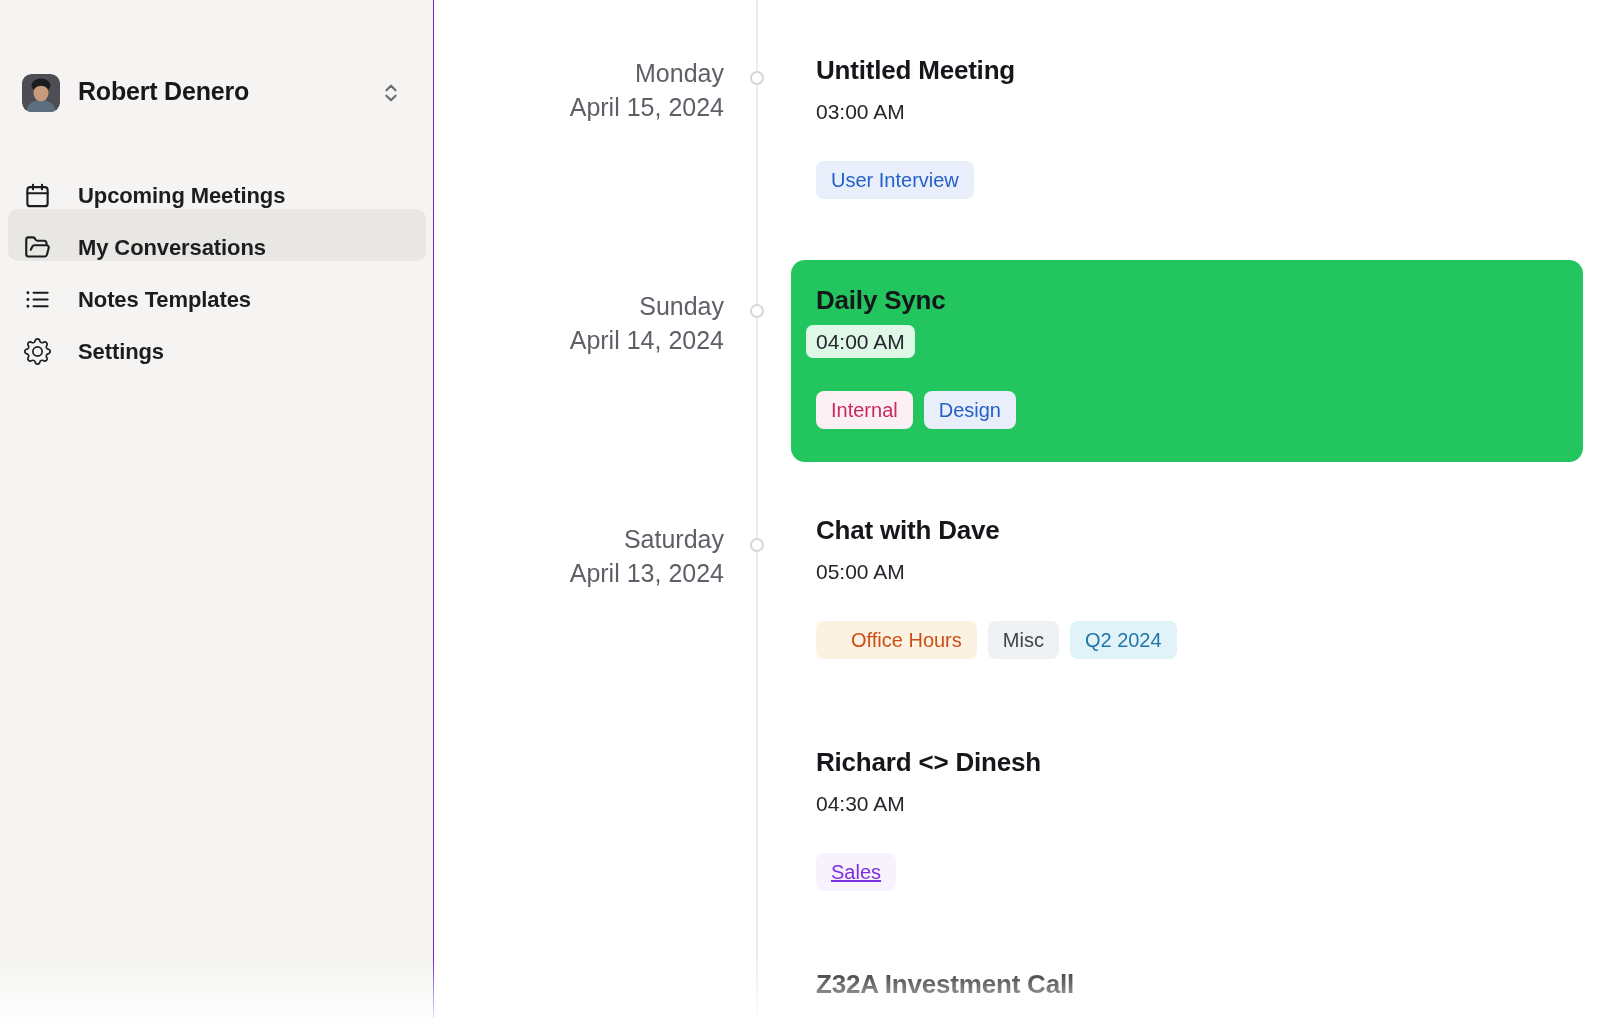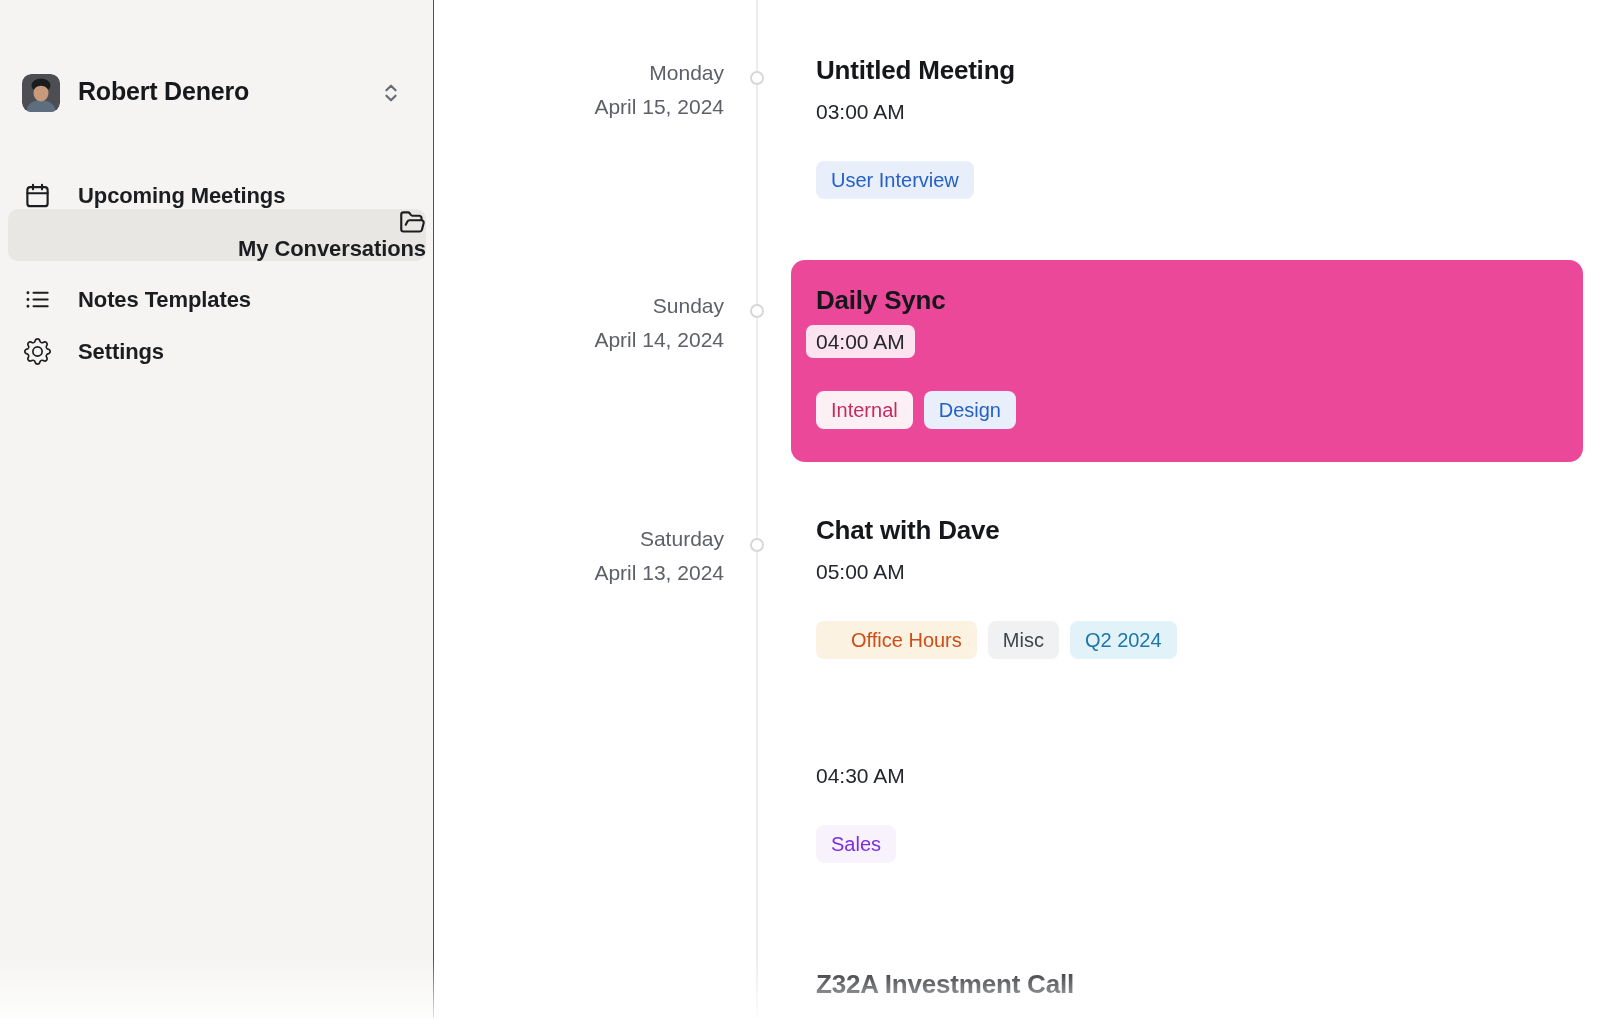--- a/index.html
+++ b/index.html
@@ -13,51 +13,51 @@
   .profile { position:absolute; left:0; top:70px; width:434px; height:46px; cursor:pointer; }
   .avatar { position:absolute; left:22px; top:4px; width:38px; height:38px;
             border-radius:9px; overflow:hidden; display:block; }
   .profile-name { position:absolute; left:78px; top:7px; font-size:25px; font-weight:700;
                   color:#17181c; letter-spacing:-0.2px; }
   .chevrons { position:absolute; left:380px; top:10px; width:22px; height:26px; color:#696d73; }
 
   .nav { position:absolute; left:8px; right:7px; top:157px; }
   .nav-item { position:relative; height:52px; border-radius:10px; cursor:pointer;
               display:flex; align-items:flex-end; padding-left:16px; }
-  .nav-item.selected { background:#e9e7e4;flex-direction:column; }
+  .nav-item.selected { background:#e9e7e4; }
   .nav-icon { width:27px; height:27px; color:#1c1d20; flex:0 0 auto; display:flex; }
   .nav-icon svg { width:27px; height:27px; }
   .nav-label { margin-left:27px; font-size:22px; font-weight:600; color:#1c1d20;
                letter-spacing:-0.1px; }
 
   
   .main { position:absolute; left:435px; top:0; width:1165px; height:1018px; background:#fff; }
   .vline { position:absolute; left:321px; top:0; width:2px; height:1018px; background:#ededec; }
   .tl-dot { position:absolute; left:315px; width:14px; height:14px; border-radius:50%;
             background:#fff; border:2px solid #d8d7d5; }
   .date-group { position:absolute; left:0; width:289px; text-align:right;
-                font-size:21px; line-height:34px; color:#5d6066; }
+                font-size:25px; line-height:34px; color:#5d6066; }
 
   .meeting { position:absolute; left:356px; right:17px; padding:26px 25px;
              border-radius:14px; cursor:pointer; }
-  .meeting.highlighted { background:#ec4899; }
+  .meeting.highlighted { background:#22c55e; }
   .m-title { font-size:26px; line-height:28px; font-weight:700; color:#15171b;
              letter-spacing:-0.2px; }
   .m-time { margin-top:16px; font-size:21px; line-height:24px; color:#24272c; }
   .time-chip { background:rgba(255,255,255,0.85); padding:5px 10px; margin-left:-10px;
                border-radius:7px; }
   .m-tags { margin-top:37px; display:flex; gap:11px; }
   .tag { display:inline-block; font-size:20px; line-height:24px; padding:7px 15px;
          border-radius:8px; white-space:nowrap; cursor:pointer; }
   .tag-blue   { color:#2460c8; background:#e9effa; }
   .tag-pink   { color:#c72a5d; background:#fcf0f5; }
   .tag-orange { color:#ce4d18; background:#fbf2e2;padding-left:35px; }
   .tag-gray   { color:#3e454d; background:#eff1f2; }
   .tag-cyan   { color:#1e77a8; background:#e1f2f9; }
-  .tag-purple { color:#7d2fe0; background:#f8f2fd; }
+  .tag-purple { color:#7d2fe0; background:#f8f2fd;text-decoration:underline; }
 
   .bottom-fade { position:absolute; left:0; bottom:0; width:1600px; height:60px;
                  background:linear-gradient(to bottom, rgba(255,255,255,0), rgba(255,255,255,0.85));
                  pointer-events:none; }
 </style>
 </head>
 <body>
 
 <div class="app">
 
@@ -170,20 +170,21 @@
       <h2 class="m-title">Chat with Dave</h2>
       <div class="m-time">05:00 AM</div>
       <div class="m-tags">
         <span class="tag tag-orange">Office Hours</span>
         <span class="tag tag-gray">Misc</span>
         <span class="tag tag-cyan">Q2 2024</span>
       </div>
     </section>
 
     <section class="meeting" style="top:722px">
+      <h2 class="m-title">Richard &lt;&gt; Dinesh</h2>
       <div class="m-time">04:30 AM</div>
       <div class="m-tags">
         <span class="tag tag-purple">Sales</span>
       </div>
     </section>
 
     <section class="meeting" style="top:944px">
       <h2 class="m-title">Z32A Investment Call</h2>
     </section>
 

